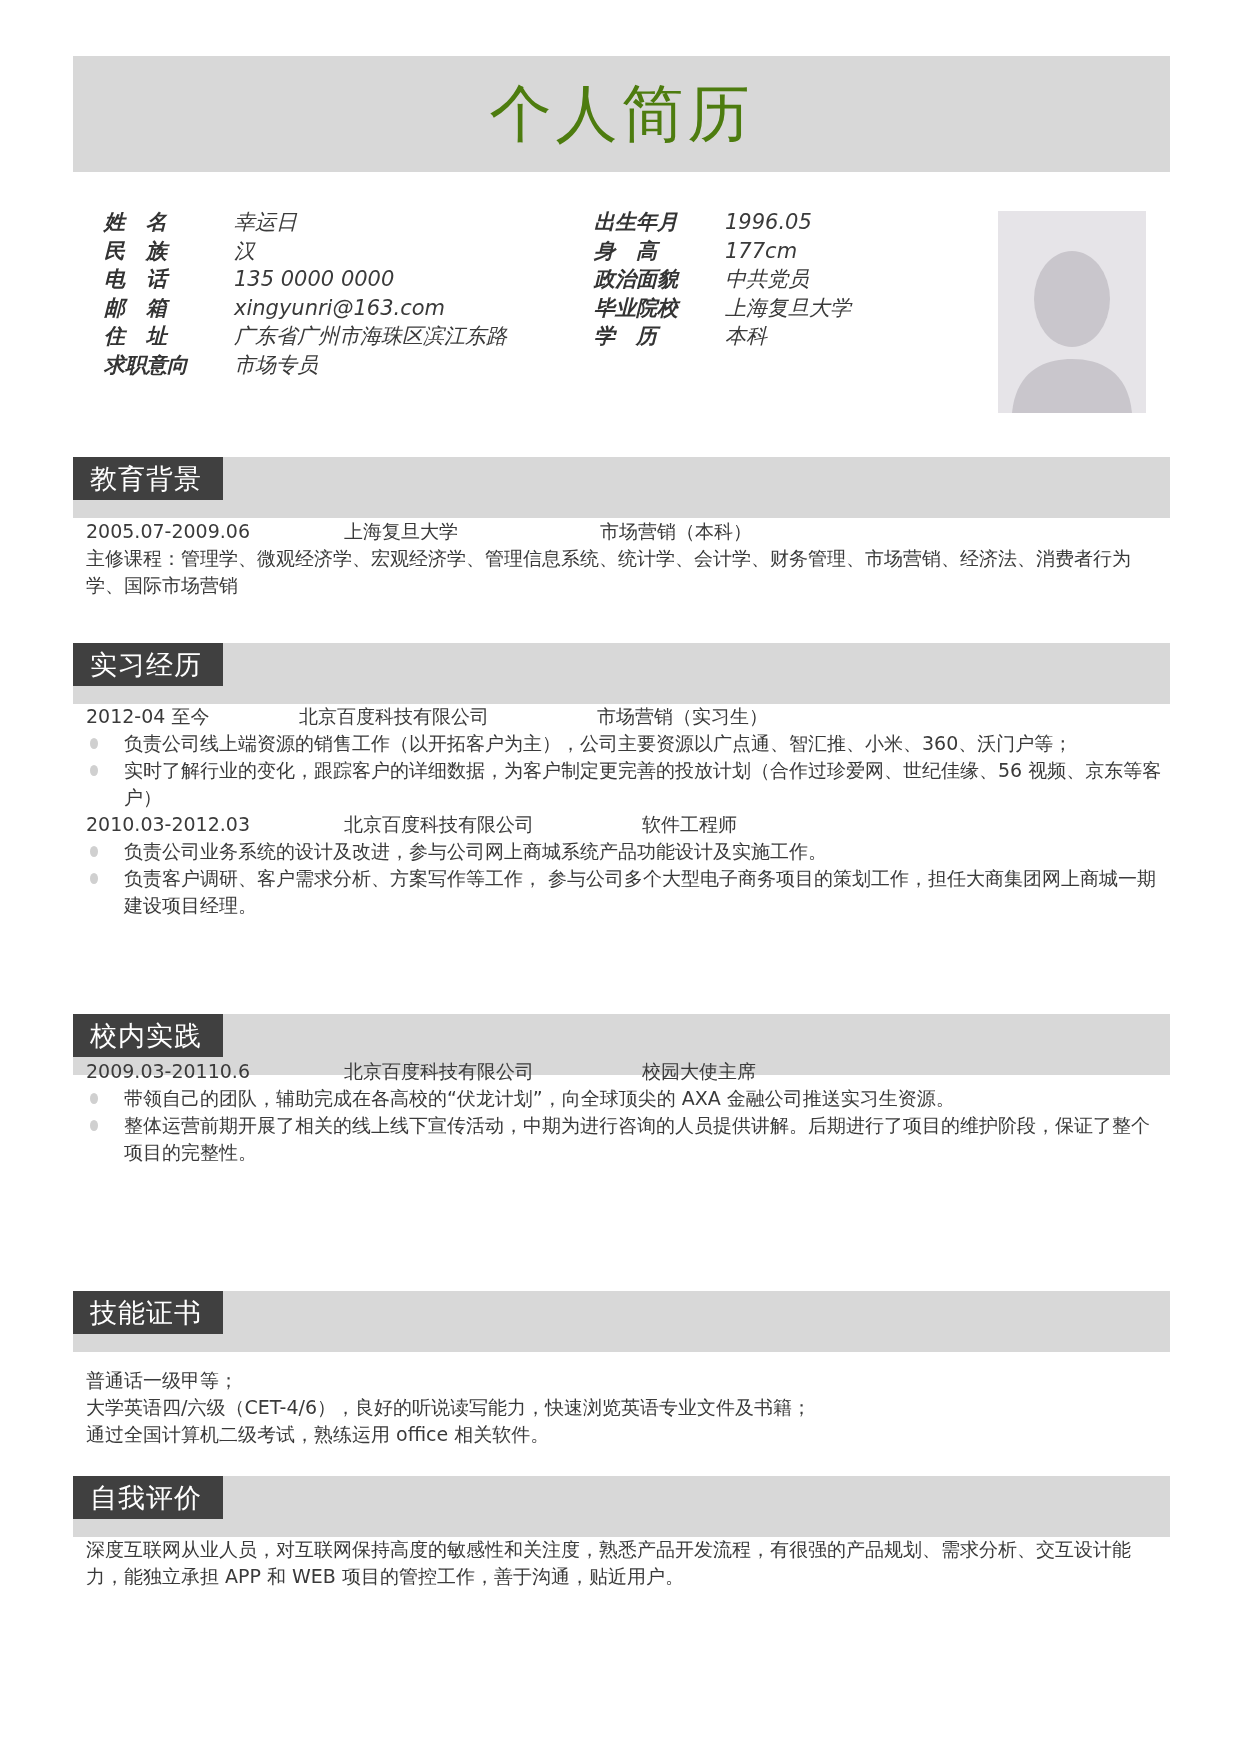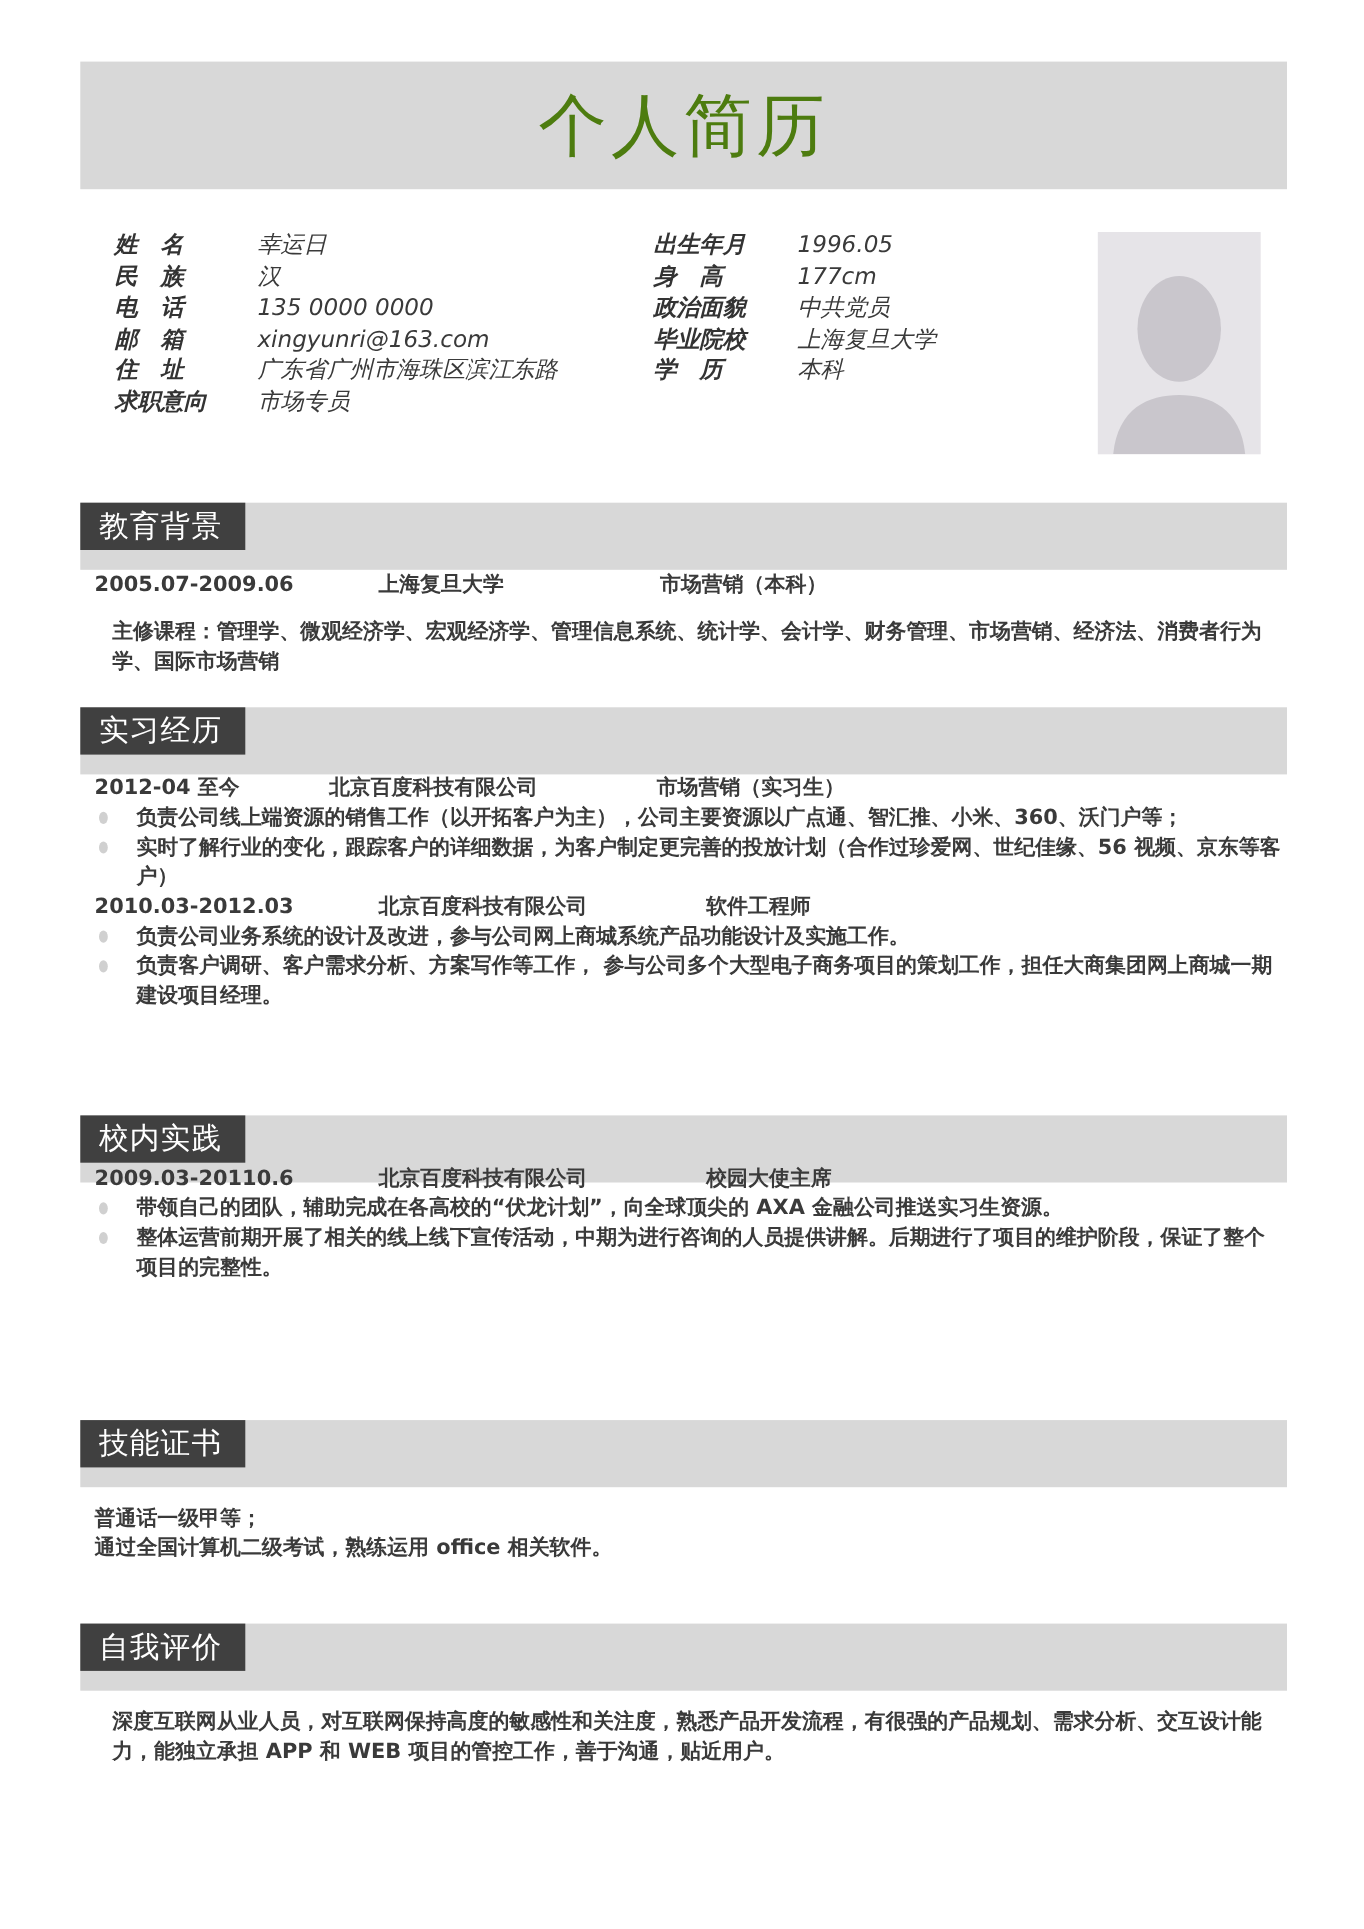--- a/index.html
+++ b/index.html
@@ -91,42 +91,41 @@
       box-sizing: border-box;
       letter-spacing: 1px;
     }
     .content {
       position: absolute;
       left: 86px;
       width: 1080px;
       font-size: 19px;
       line-height: 27px;
       color: #3a3a3a;
-      font-weight: bold;
     }
     .entry-head {
       display: flex;
       white-space: nowrap;
     }
     .entry-head span { display: inline-block; }
     .bullet {
       position: relative;
       padding-left: 38px;
     }
     .bullet::before {
       content: "";
       position: absolute;
       left: 4px;
       top: 8px;
       width: 8px;
       height: 11px;
       border-radius: 50%;
       background: #d0d0d0;
     }
-    .para { margin: 16px; }
+    .para { margin: 0; }
   </style>
 </head>
 <body>
 
 <div class="title-bar">
   <h1>个人简历</h1>
 </div>
 
 <div class="info info-left">
   <div class="info-row">
@@ -229,20 +228,21 @@
   </div>
   <div class="bullet">带领自己的团队，辅助完成在各高校的“伏龙计划”，向全球顶尖的 AXA 金融公司推送实习生资源。</div>
   <div class="bullet">整体运营前期开展了相关的线上线下宣传活动，中期为进行咨询的人员提供讲解。后期进行了项目的维护阶段，保证了整个项目的完整性。</div>
 </div>
 
 <div class="section-bar" style="top:1291px;">
   <div class="section-tag">技能证书</div>
 </div>
 <div class="content" style="top:1351px;margin-top:16px;">
   <div>普通话一级甲等；</div>
+  <div>大学英语四/六级（CET-4/6），良好的听说读写能力，快速浏览英语专业文件及书籍；</div>
   <div>通过全国计算机二级考试，熟练运用 office 相关软件。</div>
 </div>
 
 <div class="section-bar" style="top:1476px;">
   <div class="section-tag">自我评价</div>
 </div>
 <div class="content" style="top:1536px;">
   <p class="para">深度互联网从业人员，对互联网保持高度的敏感性和关注度，熟悉产品开发流程，有很强的产品规划、需求分析、交互设计能力，能独立承担 APP 和 WEB 项目的管控工作，善于沟通，贴近用户。</p>
 </div>
 

